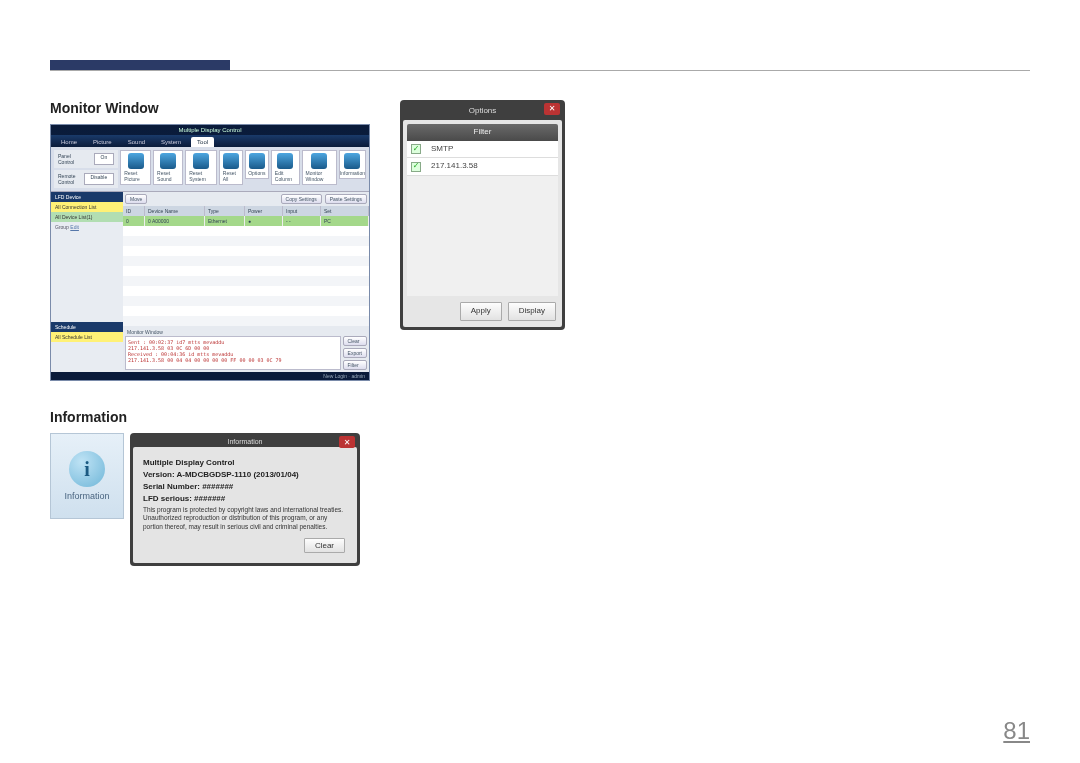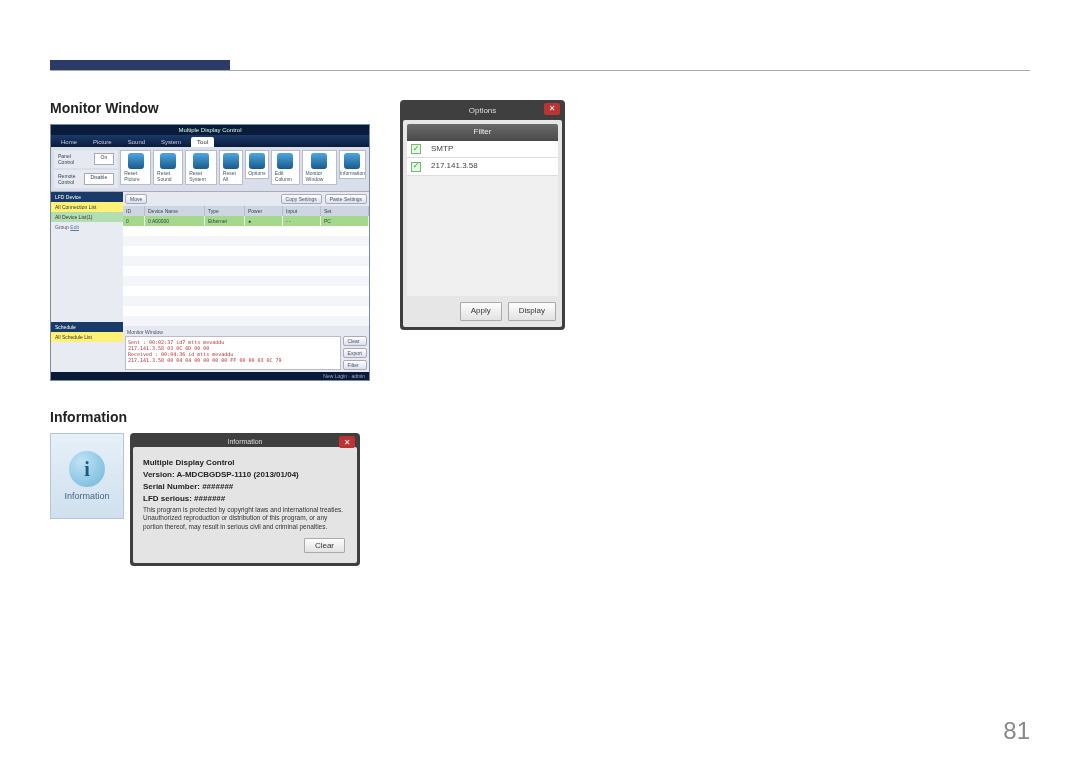--- a/index.html
+++ b/index.html
@@ -46,20 +46,21 @@
     margin: 10px 0 8px 10px;
     display: inline-block;
   }
   .bullet-dot { font-size: 11px; color: #555; }
   .page-num {
     position: absolute;
     right: 50px; bottom: 18px;
     font-size: 24px;
     color: #888;
     font-weight: 300;
+    text-decoration: underline;
   }
   
   .mdc-app {
     width: 320px;
     border: 1px solid #7a8baa;
     background: linear-gradient(#0a1b3a,#102a5a);
     font-size: 6px;
     color: #fff;
   }
   .mdc-title {

